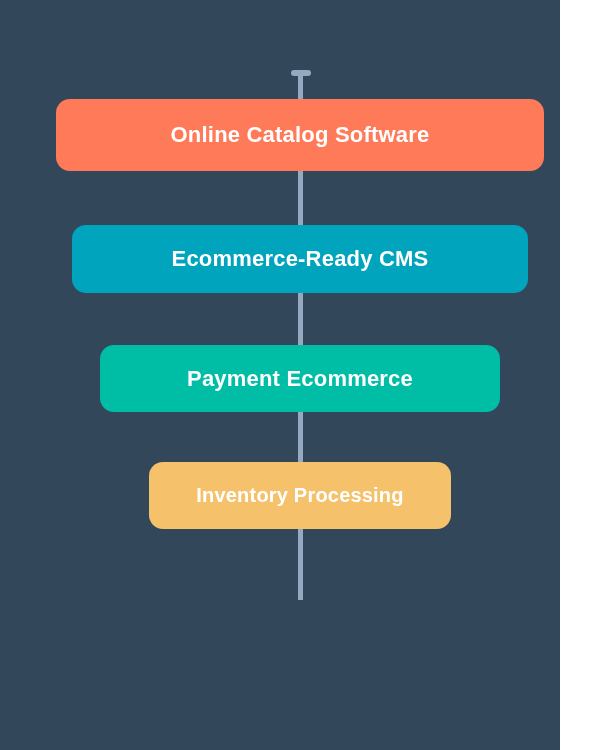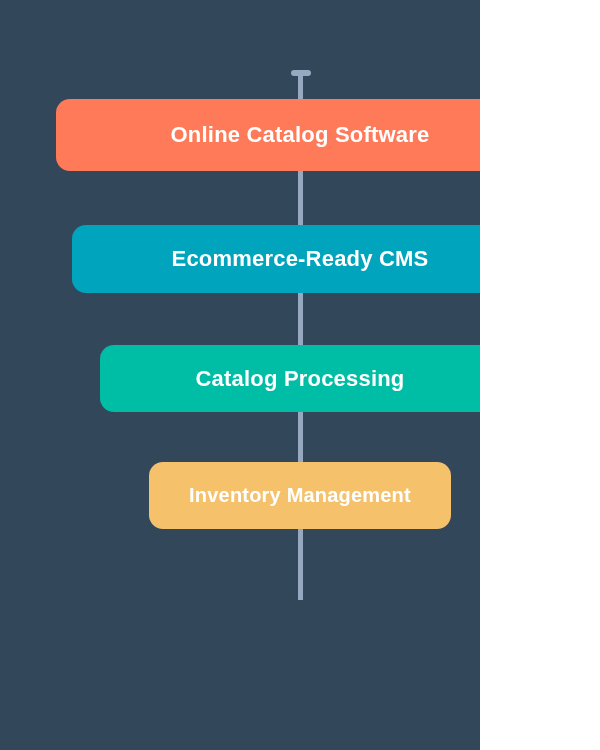--- a/index.html
+++ b/index.html
@@ -5,21 +5,21 @@
   * { margin: 0; padding: 0; box-sizing: border-box; }
 
   html, body {
     width: 600px;
     height: 750px;
     font-family: "Liberation Sans", sans-serif;
   }
 
   .canvas {
     position: relative;
-    width: 480px;
+    width: 560px;
     height: 750px;
     overflow: hidden;
   }
 
   
   .connector-line {
     position: absolute;
     left: 298px;
     top: 73px;
     width: 5px;
@@ -70,21 +70,21 @@
 
   <div class="node node-1" style="background-color: rgb(255, 122, 89);">
     <span>Online Catalog Software</span>
   </div>
 
   <div class="node node-2" style="background-color: rgb(0, 164, 189);">
     <span>Ecommerce-Ready CMS</span>
   </div>
 
   <div class="node node-3" style="background-color: rgb(0, 189, 165);">
-    <span>Catalog Processing</span>
+    <span>Payment Ecommerce</span>
   </div>
 
   <div class="node node-4" style="background-color: rgb(245, 194, 107);">
-    <span>Inventory Management</span>
+    <span>Inventory Processing</span>
   </div>
 
 
 </div>
 
 </body></html>

